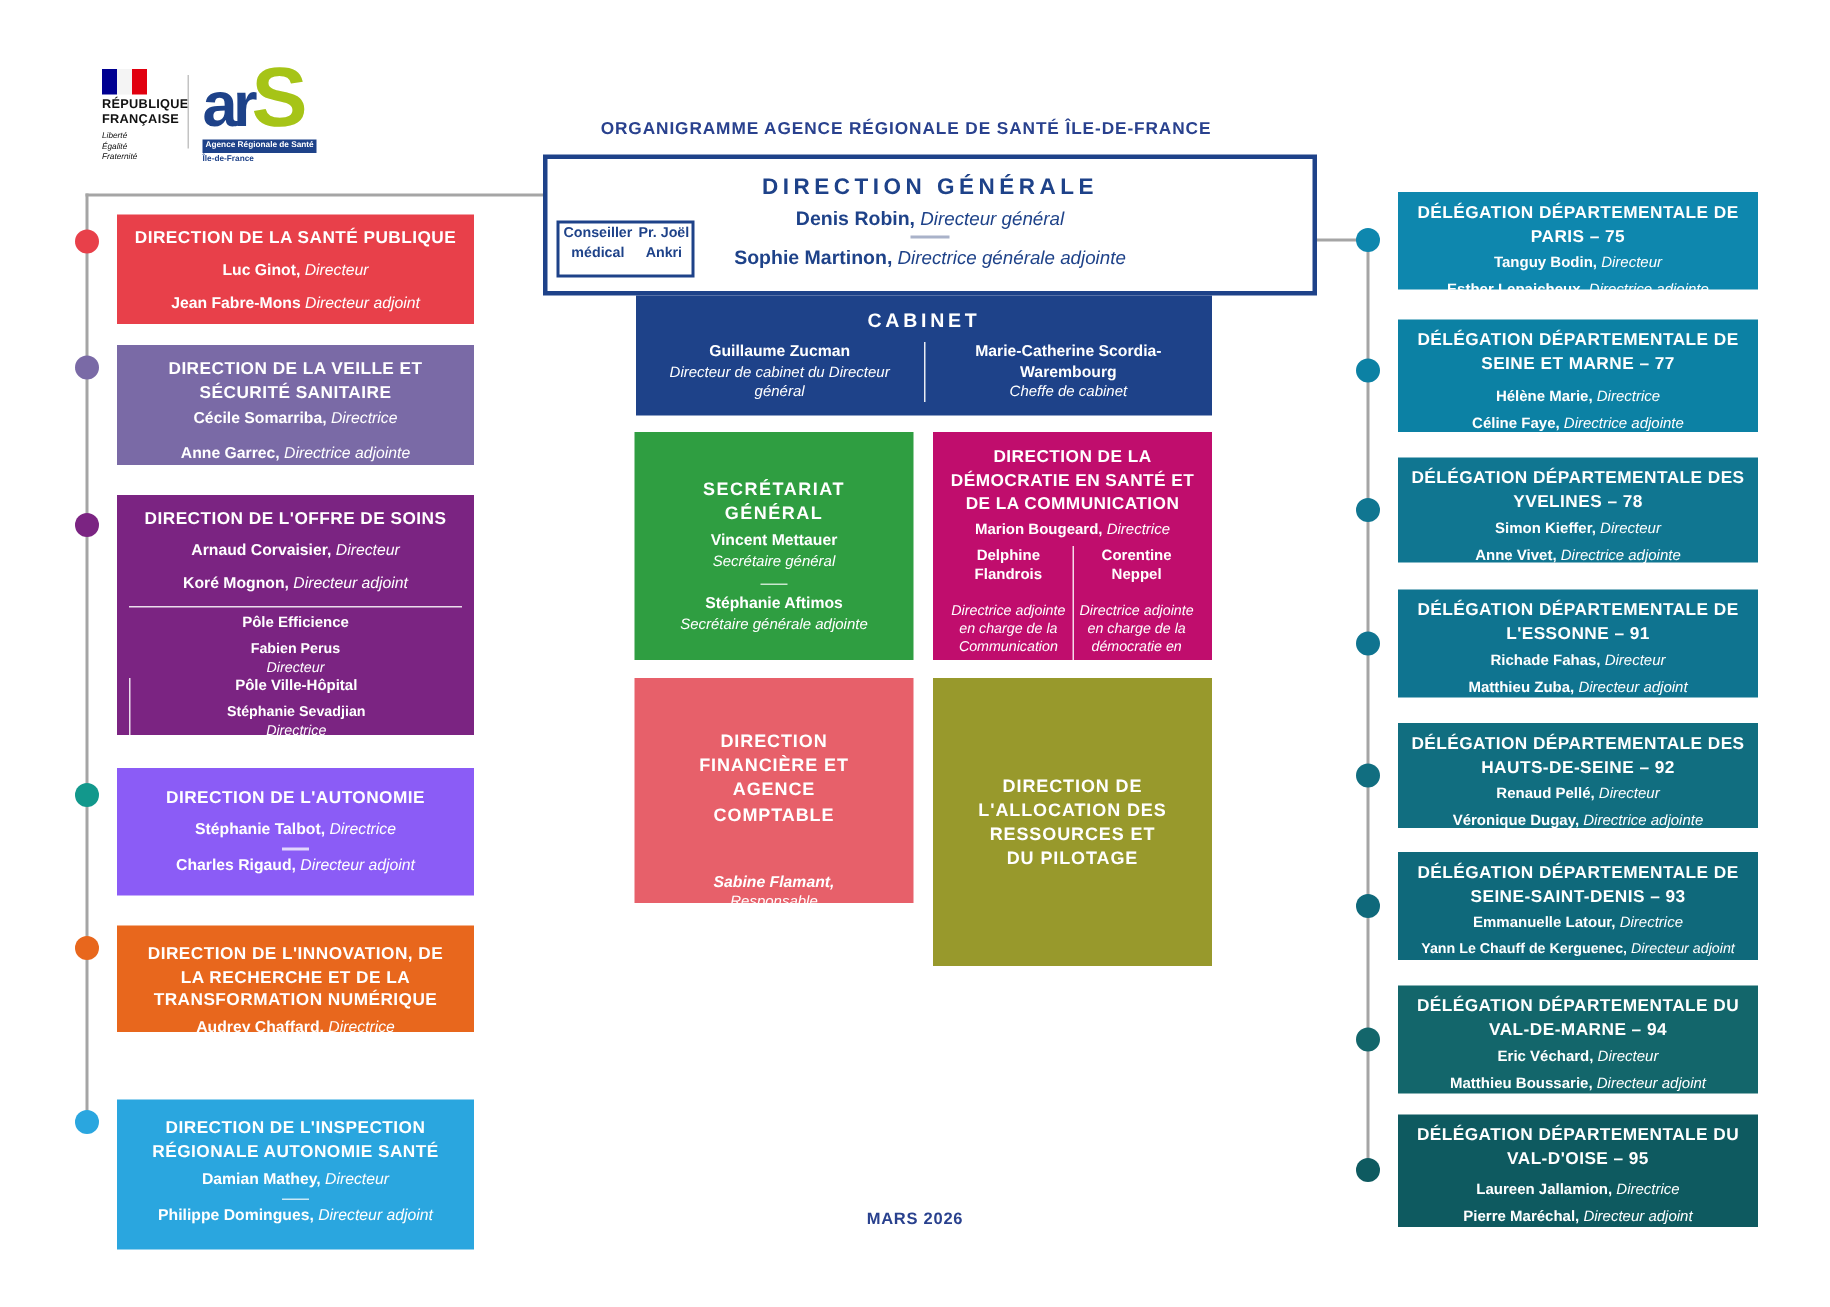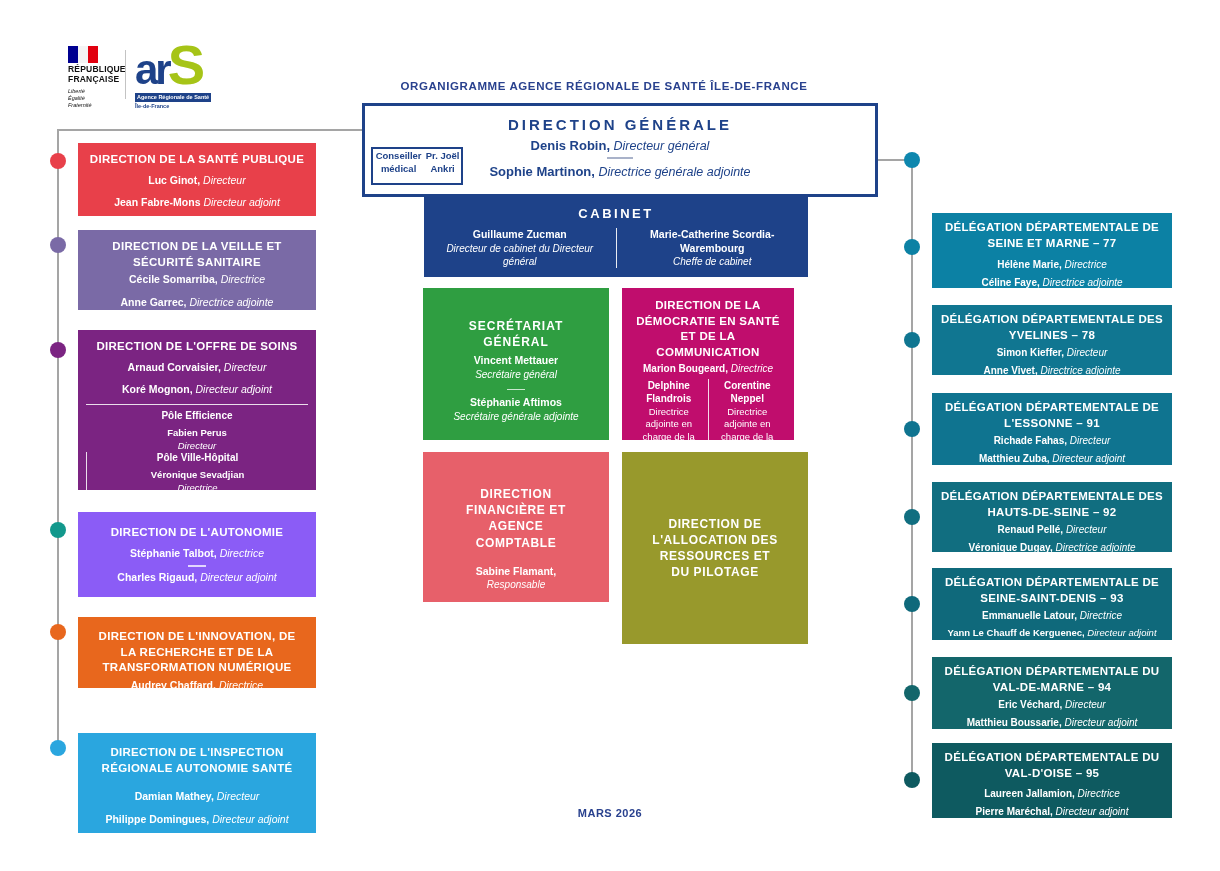--- a/index.html
+++ b/index.html
@@ -58,21 +58,21 @@
   .pole{flex:1;padding:0 3px;font-size:9.5px;}
   .pole+.pole{border-left:1.5px solid rgba(255,255,255,.85);}
   .pole-title{font-weight:bold;font-size:10px;line-height:1.25;margin-bottom:5px;}
   .pole-name{font-weight:bold;line-height:1.3;}
   .pole-role{font-style:italic;line-height:1.3;}
   
   .demo-cols{display:flex;width:100%;margin-top:4px;}
   .demo-col{flex:1;padding:0 4px;font-size:9.5px;}
   .demo-col+.demo-col{border-left:1.5px solid rgba(255,255,255,.85);}
   .demo-name{font-weight:bold;font-size:10px;line-height:1.3;}
-  .demo-role{line-height:1.3;margin-top:1px;}
+  .demo-role{font-style:italic;line-height:1.3;margin-top:12px;}
   
   .stack-name{font-size:10.5px;font-weight:bold;line-height:1.3;}
   .stack-role{font-size:10px;font-style:italic;line-height:1.3;}
   
   .dlg{padding:7px 5px;}
   .dlg .box-title{margin-bottom:2px;}
   .dlg .person{font-size:10px;margin-top:1px;}
   .dlg .mini-divider{margin:3px auto 1px;}
   
   .footer-date{position:absolute;left:0;right:0;top:807px;text-align:center;
@@ -181,21 +181,21 @@
     <div class="mini-divider"></div>
     <div class="person"><span class="pname">Koré Mognon,</span> <span class="prole">Directeur adjoint</span></div>
     <div class="poles">
       <div class="pole">
         <div class="pole-title">Pôle Efficience</div>
         <div class="pole-name">Fabien Perus</div>
         <div class="pole-role">Directeur</div>
       </div>
       <div class="pole">
         <div class="pole-title">Pôle Ville-Hôpital</div>
-        <div class="pole-name">Véronique Sevadjian</div>
+        <div class="pole-name">Stéphanie Sevadjian</div>
         <div class="pole-role">Directrice</div>
       </div>
       <div class="pole">
         <div class="pole-title">Pôle Ressources humaines en santé</div>
         <div class="pole-name">Laure Wallon</div>
         <div class="pole-role">Directrice</div>
       </div>
     </div>
   </div>
 
@@ -208,59 +208,65 @@
 
   <div class="org-box" style="left:78px;top:617px;width:238px;height:71px;background:#e8671d;padding-top:12px;">
     <div class="box-title" style="max-width:215px;">DIRECTION DE L'INNOVATION, DE LA RECHERCHE ET DE LA TRANSFORMATION NUMÉRIQUE</div>
     <div class="person" style="margin-top:-1px;"><span class="pname">Audrey Chaffard,</span> <span class="prole">Directrice</span></div>
     <div class="mini-divider"></div>
     <div class="person"><span class="pname">Nina Prunier,</span> <span class="prole">Directrice adjointe</span></div>
   </div>
 
   <div class="org-box" style="left:78px;top:733px;width:238px;height:100px;background:#2aa6df;padding-top:12px;">
     <div class="box-title" style="max-width:200px;">DIRECTION DE L'INSPECTION RÉGIONALE AUTONOMIE SANTÉ</div>
-    <div class="person" style="margin-top:10px;"><span class="pname">Damian Mathey,</span> <span class="prole">Directeur</span></div>
+    <div class="person" style="margin-top:0;"><span class="pname">Damian Mathey,</span> <span class="prole">Directeur</span></div>
     <div class="mini-divider"></div>
     <div class="person"><span class="pname">Philippe Domingues,</span> <span class="prole">Directeur adjoint</span></div>
   </div>
 
   <div class="org-box" style="left:423px;top:288px;width:186px;height:152px;background:#2f9e41;padding-top:22px;justify-content:center;">
     <div class="box-title narrow" style="font-size:12px;letter-spacing:1px;">SECRÉTARIAT GÉNÉRAL</div>
     <div class="stack-name">Vincent Mettauer</div>
     <div class="stack-role">Secrétaire général</div>
     <div class="mini-divider" style="margin:8px auto 6px;"></div>
     <div class="stack-name">Stéphanie Aftimos</div>
     <div class="stack-role">Secrétaire générale adjointe</div>
   </div>
 
-  <div class="org-box" style="left:622px;top:288px;width:172px;height:152px;background:#c00d6d;padding-top:10px;">
+  <div class="org-box" style="left:622px;top:288px;width:186px;height:152px;background:#c00d6d;padding-top:10px;">
     <div class="box-title" style="max-width:172px;">DIRECTION DE LA DÉMOCRATIE EN SANTÉ ET DE LA COMMUNICATION</div>
     <div class="person" style="font-size:10px;margin-top:-2px;"><span class="pname">Marion Bougeard,</span> <span class="prole">Directrice</span></div>
     <div class="demo-cols">
       <div class="demo-col">
         <div class="demo-name">Delphine Flandrois</div>
         <div class="demo-role">Directrice adjointe en charge de la Communication</div>
       </div>
       <div class="demo-col">
         <div class="demo-name">Corentine Neppel</div>
         <div class="demo-role">Directrice adjointe en charge de la démocratie en santé</div>
       </div>
     </div>
   </div>
 
   <div class="org-box" style="left:423px;top:452px;width:186px;height:150px;background:#e7606a;padding-top:34px;">
     <div class="box-title" style="max-width:130px;font-size:12px;letter-spacing:.6px;">DIRECTION FINANCIÈRE ET AGENCE COMPTABLE</div>
-    <div class="stack-name" style="margin-top:10px;">Sabine Flamant,</div>
+    <div class="stack-name" style="margin-top:27px;font-style:italic;">Sabine Flamant,</div>
     <div class="stack-role">Responsable</div>
   </div>
 
   <div class="org-box" style="left:622px;top:452px;width:186px;height:192px;background:#98992c;justify-content:center;">
     <div class="box-title" style="max-width:128px;font-size:12px;letter-spacing:.6px;margin-bottom:0;">DIRECTION DE L'ALLOCATION DES RESSOURCES ET DU PILOTAGE</div>
   </div>
 
+  <div class="org-box dlg" style="left:932px;top:128px;width:240px;height:65px;background:#0e87ae;">
+    <div class="box-title">DÉLÉGATION DÉPARTEMENTALE DE PARIS – 75</div>
+    <div class="person"><span class="pname">Tanguy Bodin,</span> <span class="prole">Directeur</span></div>
+    <div class="mini-divider"></div>
+    <div class="person"><span class="pname">Esther Lepaicheux,</span> <span class="prole">Directrice adjointe</span></div>
+  </div>
 
   <div class="org-box dlg" style="left:932px;top:213px;width:240px;height:75px;background:#0c81a4;">
     <div class="box-title">DÉLÉGATION DÉPARTEMENTALE DE SEINE ET MARNE – 77</div>
     <div class="person" style="margin-top:5px;"><span class="pname">Hélène Marie,</span> <span class="prole">Directrice</span></div>
     <div class="mini-divider"></div>
     <div class="person"><span class="pname">Céline Faye,</span> <span class="prole">Directrice adjointe</span></div>
   </div>
 
   <div class="org-box dlg" style="left:932px;top:305px;width:240px;height:70px;background:#107691;">
     <div class="box-title">DÉLÉGATION DÉPARTEMENTALE DES YVELINES – 78</div>

